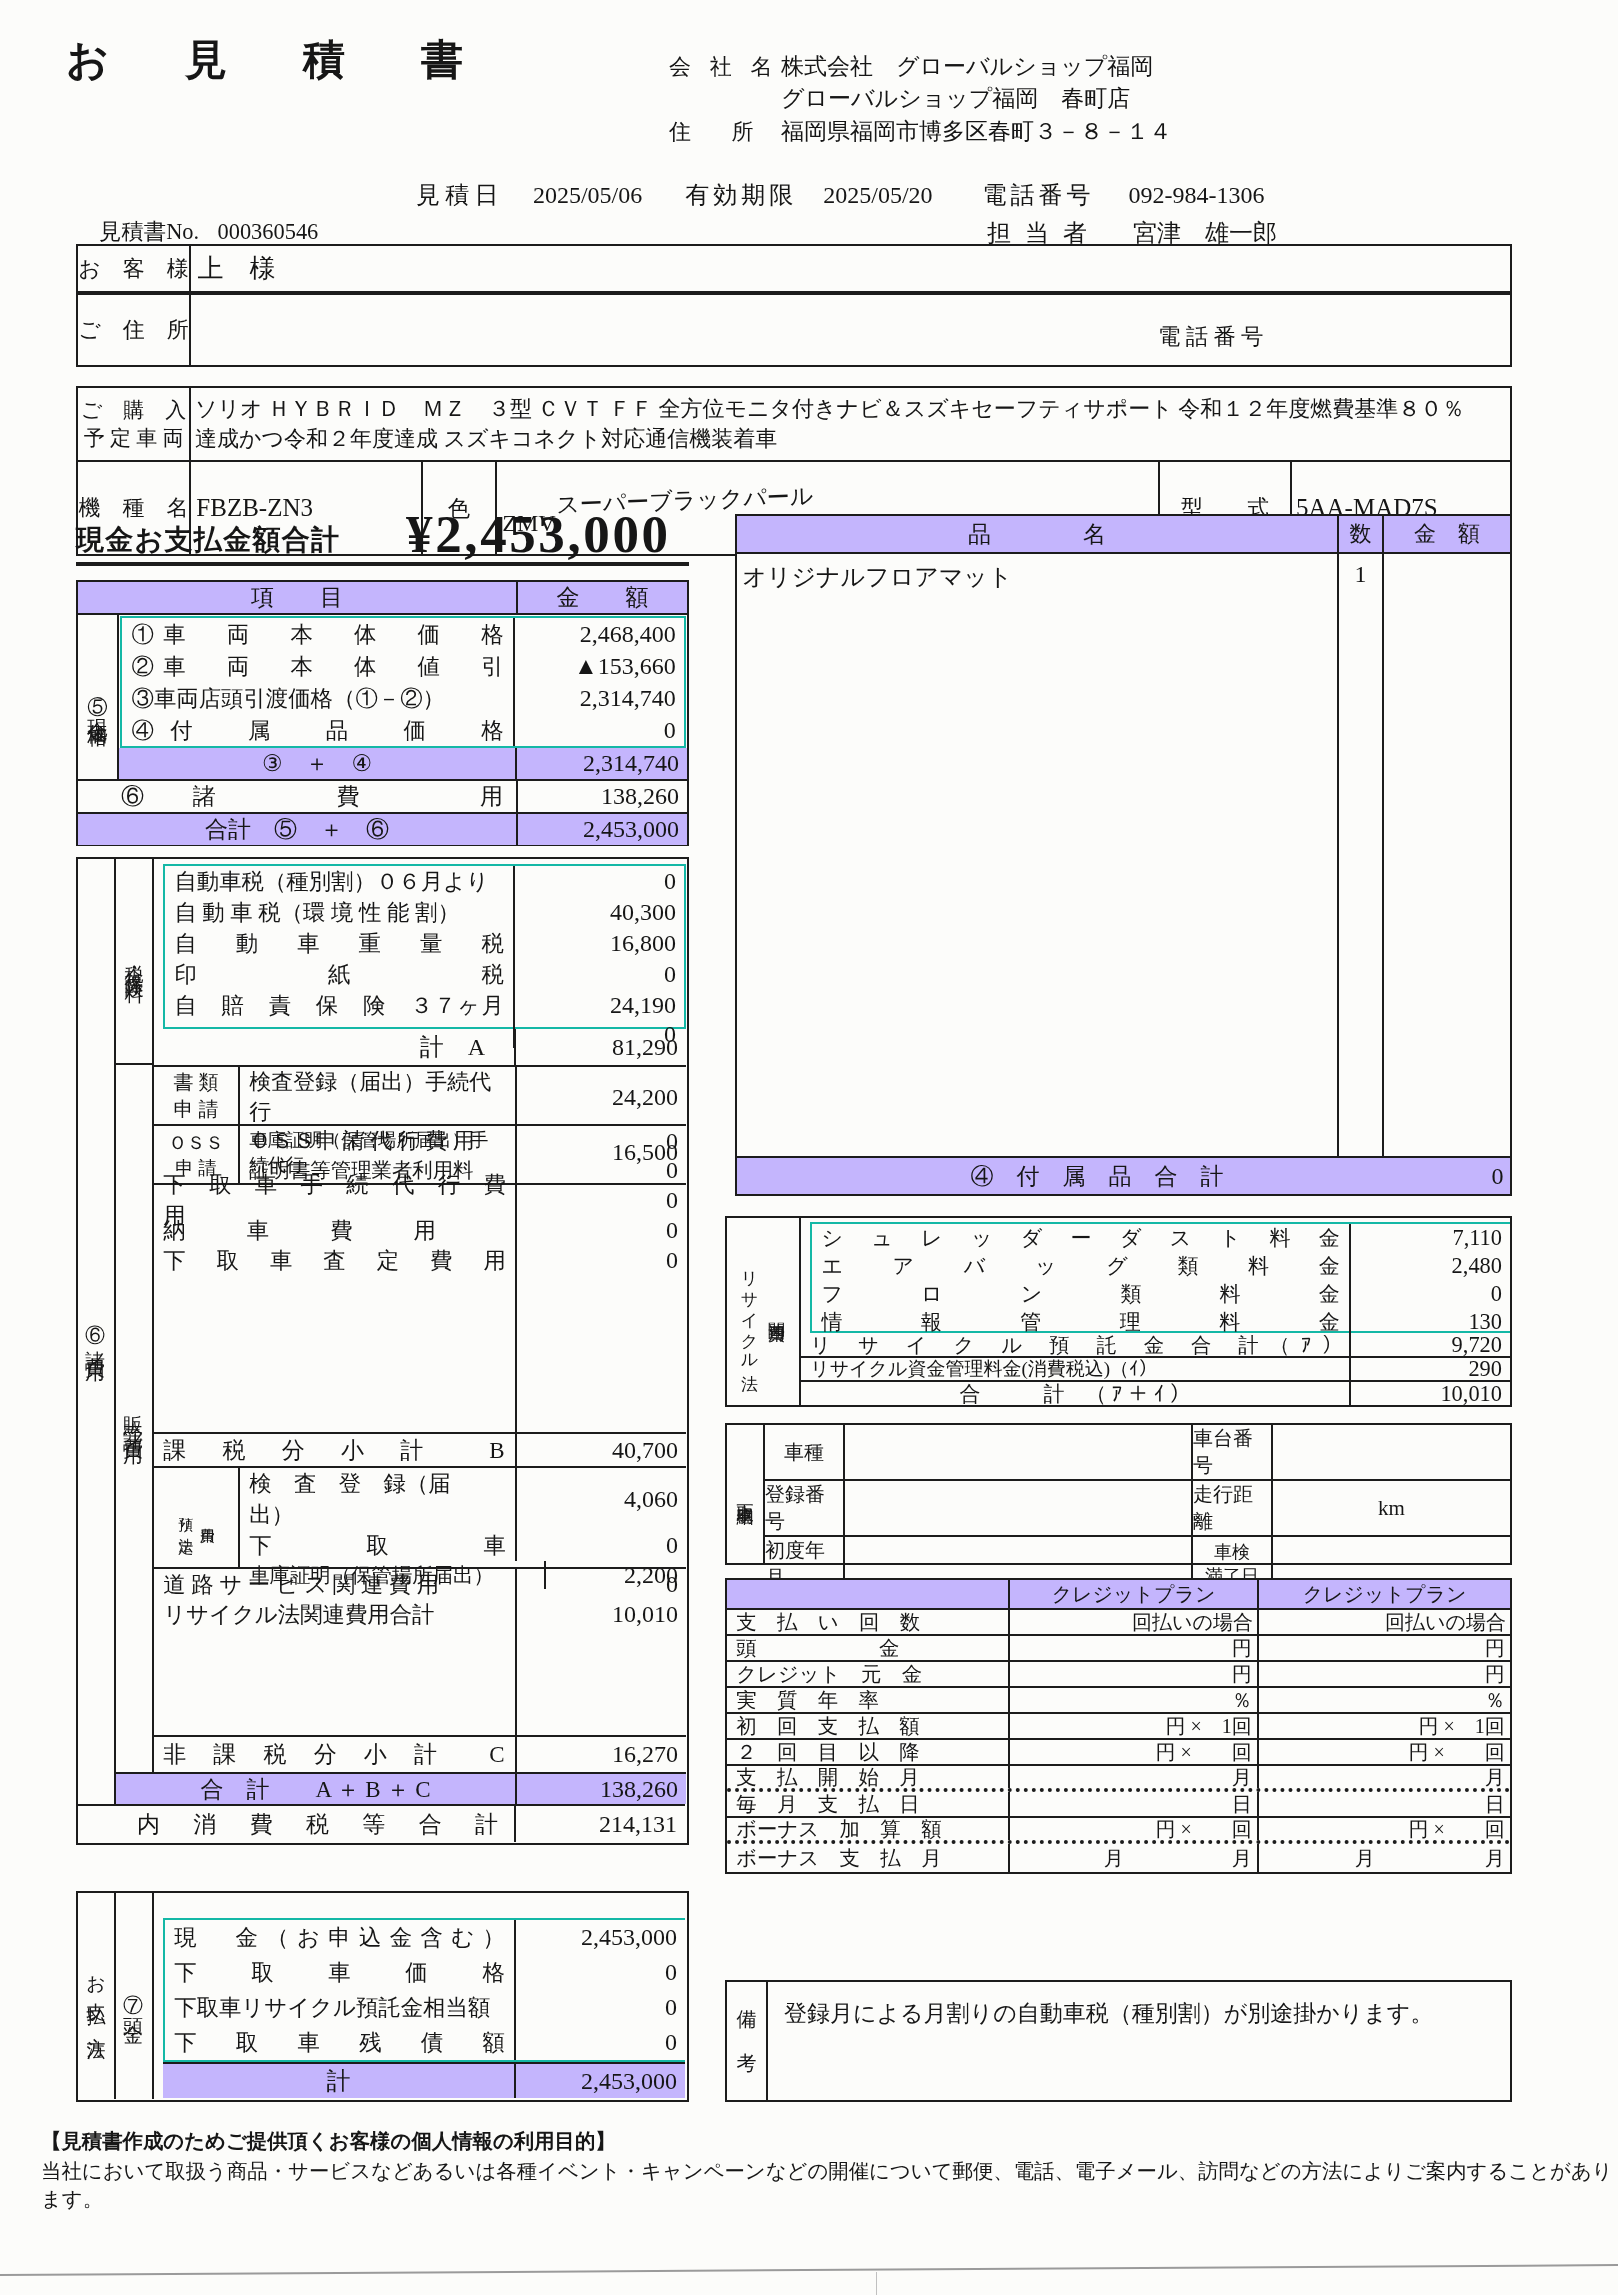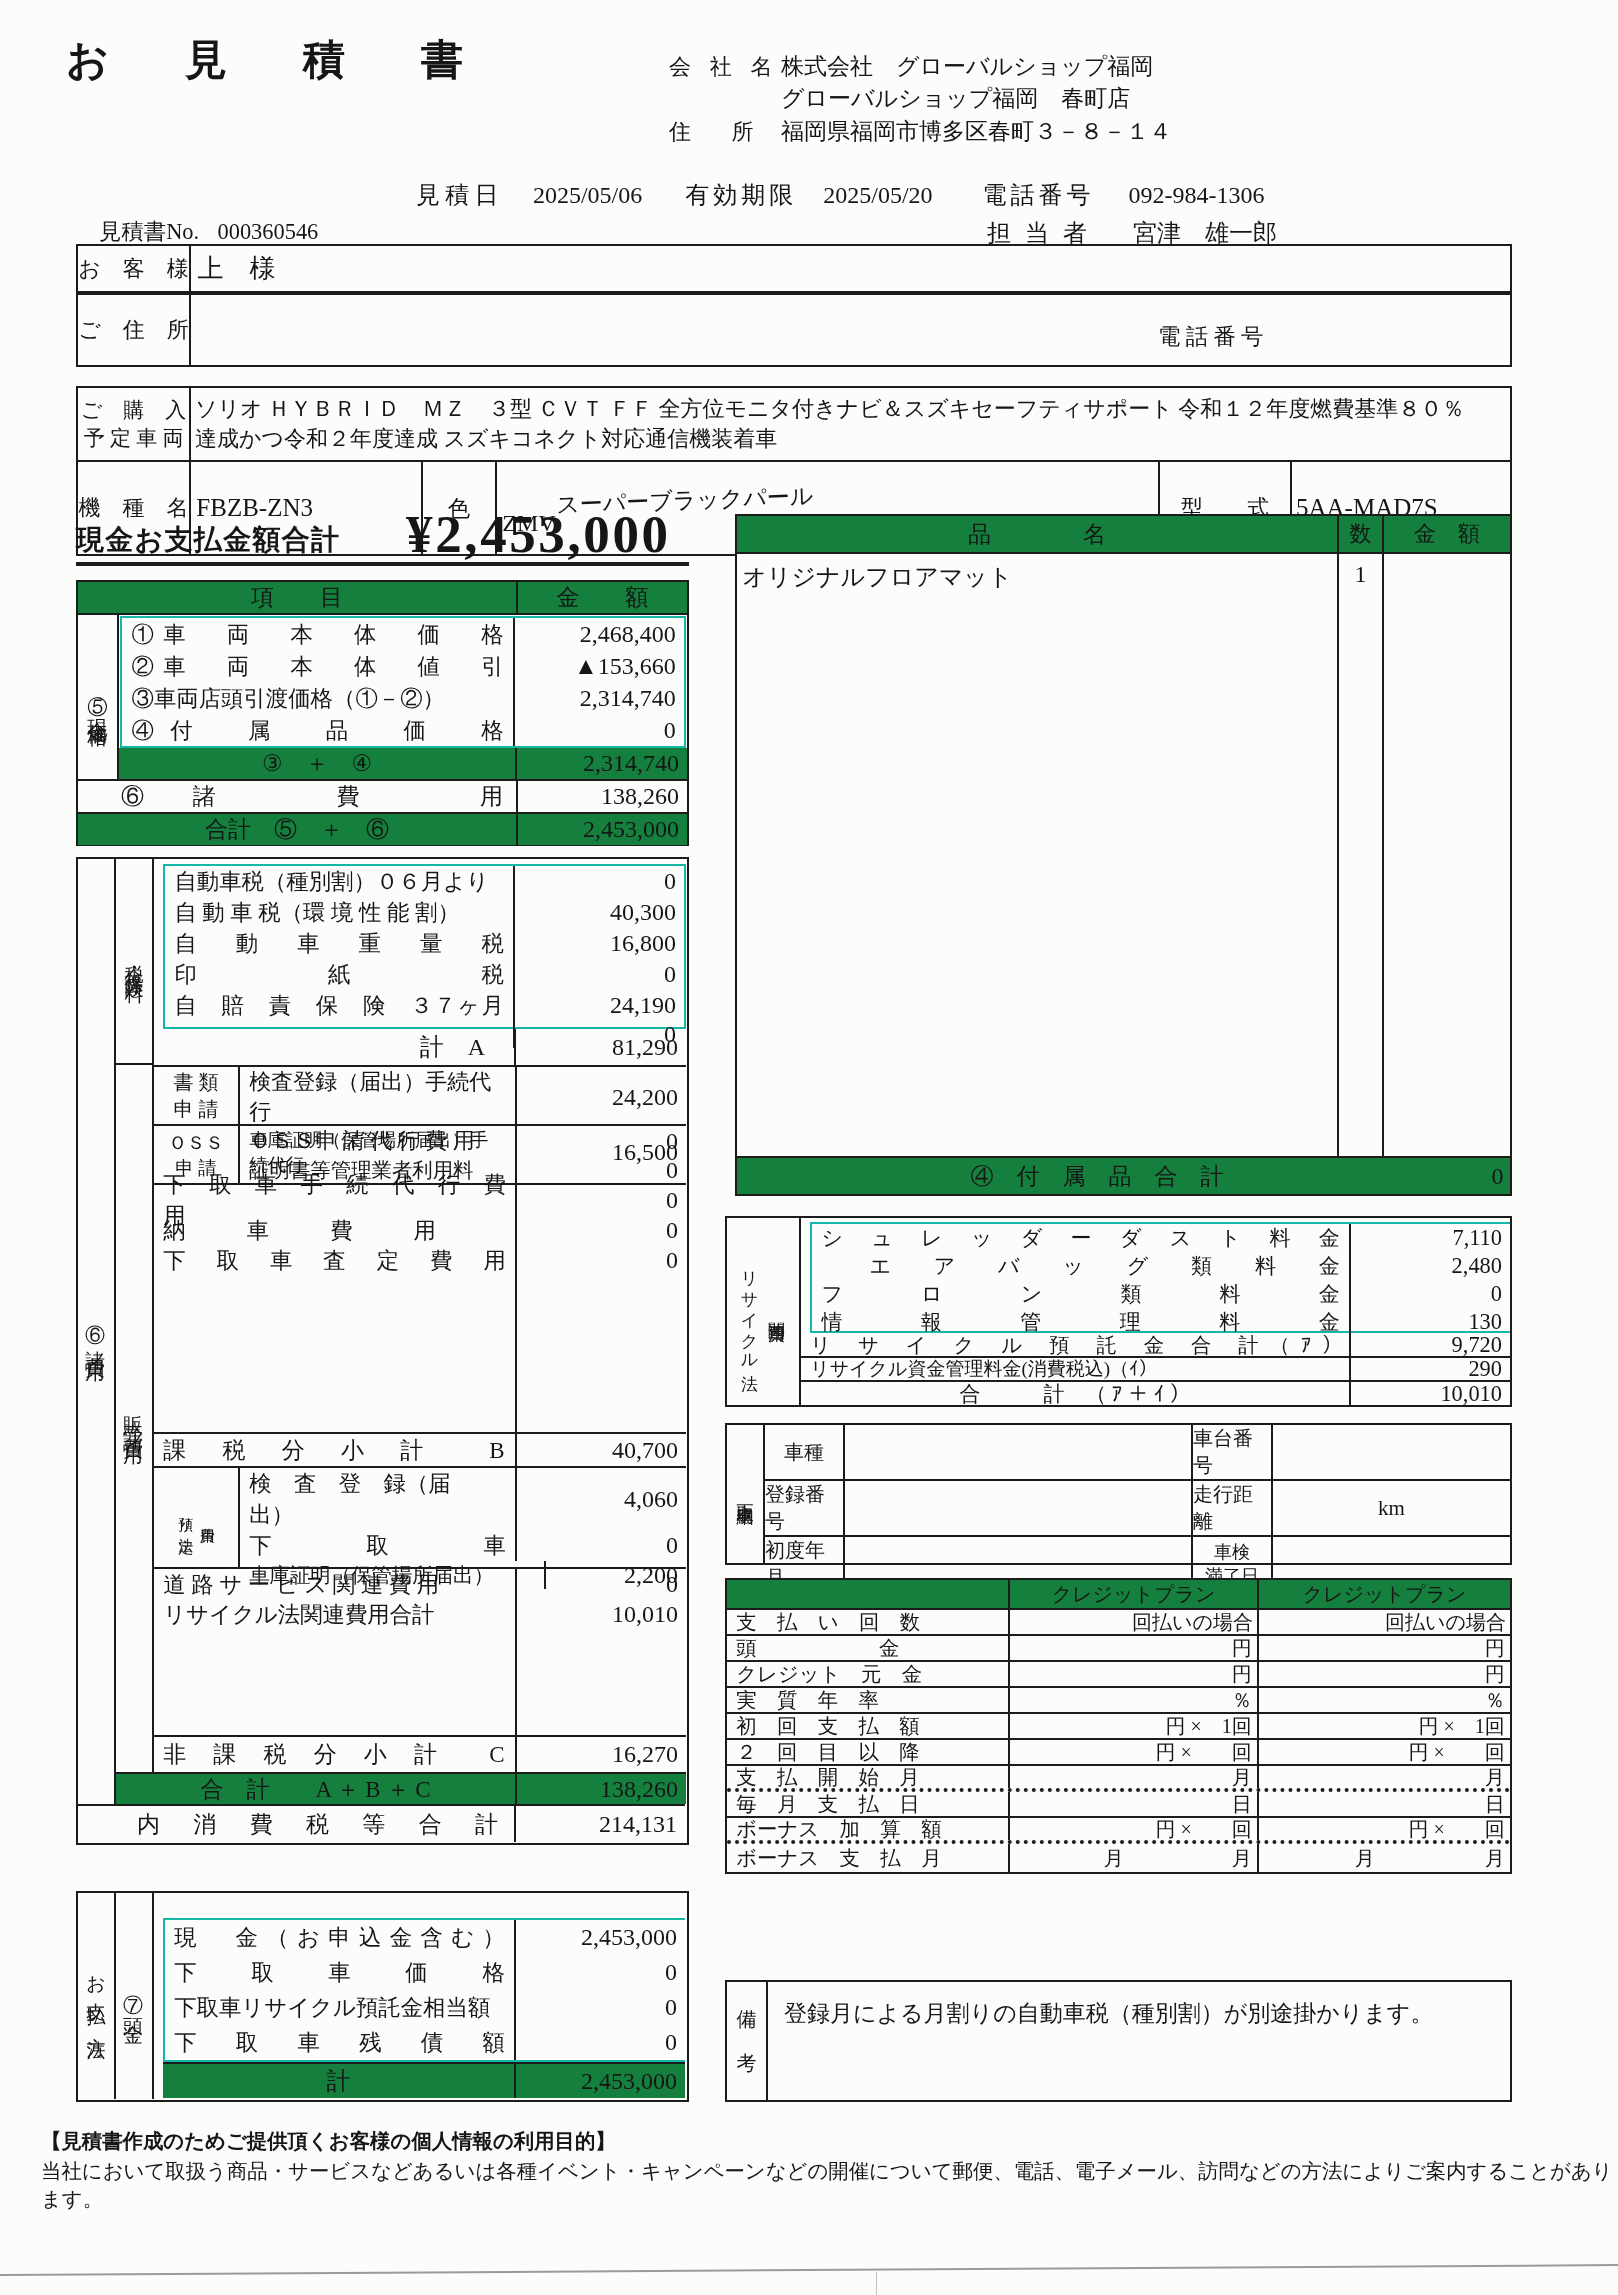--- a/index.html
+++ b/index.html
@@ -8,21 +8,21 @@
   .abs{position:absolute;box-sizing:border-box;}
   .bx{position:absolute;box-sizing:border-box;border:2.6px solid #1c1c1c;background:#fcfcfa;}
   .r{display:flex;box-sizing:border-box;align-items:center;}
   .col{display:flex;flex-direction:column;box-sizing:border-box;}
   .c{box-sizing:border-box;}
   .bb{border-bottom:2px solid #1c1c1c;}
   .bt{border-top:2px solid #1c1c1c;}
   .br{border-right:2px solid #1c1c1c;}
   .bl{border-left:2px solid #1c1c1c;}
   .b3{border:2px solid #14b8a6;}
-  .shade{background:#15803d;}
+  .shade{background:#c4b5fd;}
   .v{writing-mode:vertical-rl;text-orientation:upright;letter-spacing:2.6px;}
   .vcell{display:flex;align-items:center;justify-content:center;}
   .just{text-align:justify;text-align-last:justify;}
   .cen{justify-content:center;text-align:center;}
   .amt{text-align:right;padding-right:8px;font-size:24px;}
   .lbl{font-size:22.4px;padding-left:9.2px;padding-right:9.2px;}
   .dotted{border-bottom:4px dotted #1c1c1c;}
 </style>
 </head>
 <body>
@@ -377,21 +377,21 @@
     <div class="c br vcell" style="width:74px;gap:4px;">
       <span class="v" style="font-size:17px;letter-spacing:1.3px;">リサイクル法</span>
       <span class="v" style="font-size:17px;letter-spacing:1.3px;">関連費用</span>
     </div>
     <div class="col" style="flex:1;position:relative;">
       <div class="col b3" style="position:absolute;left:9.2px;top:4px;right:0;height:111px;border-right:none;">
         <div class="r" style="flex:1;">
             <span class="c lbl just" style="flex:1;font-size:21px;">シ ュ レ ッ ダ ー ダ ス ト 料 金</span>
             <span class="c amt bl" style="width:161px;height:100%;display:flex;align-items:center;justify-content:flex-end;font-size:22.4px;">7,110</span>
           </div>
-        <div class="r" style="flex:1;margin-left:48px;">
+        <div class="r" style="flex:1;">
             <span class="c lbl just" style="flex:1;font-size:21px;">エ ア バ ッ グ 類 料 金</span>
             <span class="c amt bl" style="width:161px;height:100%;display:flex;align-items:center;justify-content:flex-end;font-size:22.4px;">2,480</span>
           </div>
         <div class="r" style="flex:1;">
             <span class="c lbl just" style="flex:1;font-size:21px;">フ ロ ン 類 料 金</span>
             <span class="c amt bl" style="width:161px;height:100%;display:flex;align-items:center;justify-content:flex-end;font-size:22.4px;">0</span>
           </div>
         <div class="r" style="flex:1;">
             <span class="c lbl just" style="flex:1;font-size:21px;">情 報 管 理 料 金</span>
             <span class="c amt bl" style="width:161px;height:100%;display:flex;align-items:center;justify-content:flex-end;font-size:22.4px;">130</span>

